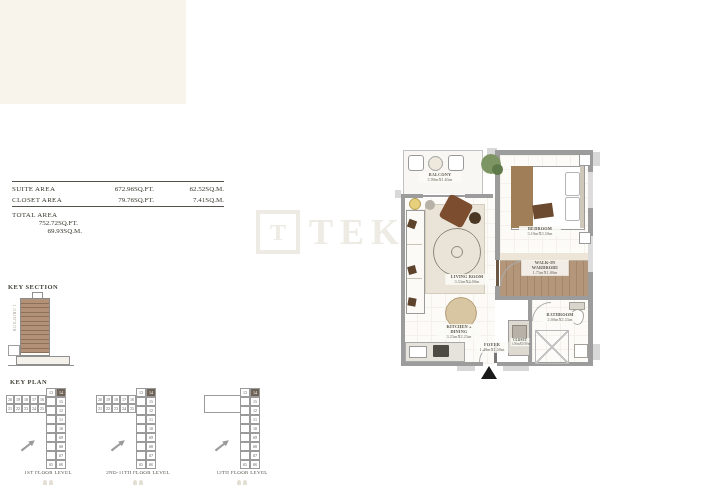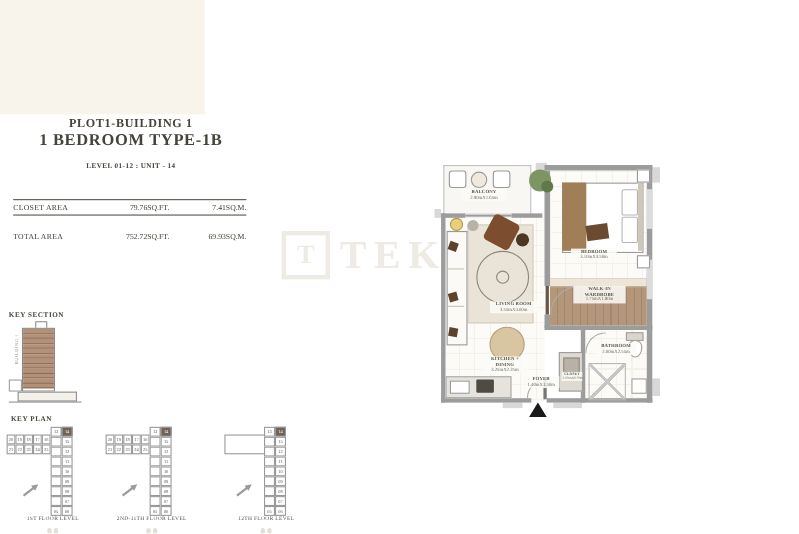--- a/index.html
+++ b/index.html
@@ -15,21 +15,21 @@
   .h-type{font-size:15px;font-weight:bold;letter-spacing:0.6px;margin-top:2px;}
   .h-level{font-size:6.5px;font-weight:bold;letter-spacing:0.4px;margin-top:11px;}
 
   
   .area-table{position:absolute;left:12px;top:180px;width:212px;color:#3e3c33;font-size:7px;}
   .at-rule{height:1px;background:#55534a;margin:1px 0;}
   .at-row{display:flex;align-items:baseline;padding:1.5px 0;}
   .at-label{width:76px;letter-spacing:0.3px;}
   .at-sqft{width:66px;text-align:right;}
   .at-sqm{width:70px;text-align:right;}
-  .at-row.total{padding-top:14px;}
+  .at-row.total{padding-top:3px;flex-direction:column;}
 
   
   .key-section{position:absolute;left:8px;top:283px;width:130px;height:96px;}
   .ks-title{font-size:6.5px;font-weight:bold;letter-spacing:0.5px;color:#45433a;}
   .ks-draw{position:absolute;left:0;top:8px;width:130px;height:86px;}
   .ks-roofbox{position:absolute;left:24px;top:1px;width:9px;height:6px;border:1px solid #8f8f8f;background:#fff;}
   .ks-tower{position:absolute;left:12px;top:7px;width:30px;height:58px;border:1px solid #8a8a8a;background:#fdfcf9;box-sizing:border-box;}
   .ks-floor{height:3.5px;background:#b39078;border-bottom:1px solid #8c7058;}
   .ks-vlabel{position:absolute;left:-7px;top:24px;font-size:4px;color:#9a9388;transform:rotate(-90deg);letter-spacing:0.5px;white-space:nowrap;}
   .ks-lowblock{position:absolute;left:0px;top:54px;width:12px;height:11px;border:1px solid #9f9f9f;background:#fff;box-sizing:border-box;}
@@ -68,28 +68,28 @@
   .arc-tl{position:absolute;border-left:1px solid #ababab;border-top:1px solid #ababab;border-radius:100% 0 0 0;}
   .circle{position:absolute;border-radius:50%;}
 </style>
 </head>
 <body>
 
 <div id="stage">
 
   <div class="corner-block"></div>
 
-  <div class="header">
-    <div class="h-plot">PLOT1-BUILDING 1</div>
-    <div class="h-type">1 BEDROOM TYPE-1B</div>
-    <div class="h-level">LEVEL 01-12 :  UNIT - 14</div>
-  </div>
 
   <div class="area-table">
     <div class="at-rule"></div>
+    <div class="at-row">
+      <span class="at-label">SUITE AREA</span>
+      <span class="at-sqft">672.96SQ.FT.</span>
+      <span class="at-sqm">62.52SQ.M.</span>
+    </div>
     <div class="at-row">
       <span class="at-label">CLOSET AREA</span>
       <span class="at-sqft">79.76SQ.FT.</span>
       <span class="at-sqm">7.41SQ.M.</span>
     </div>
     <div class="at-rule"></div>
     <div class="at-row total">
       <span class="at-label">TOTAL AREA</span>
       <span class="at-sqft">752.72SQ.FT.</span>
       <span class="at-sqm">69.93SQ.M.</span>

